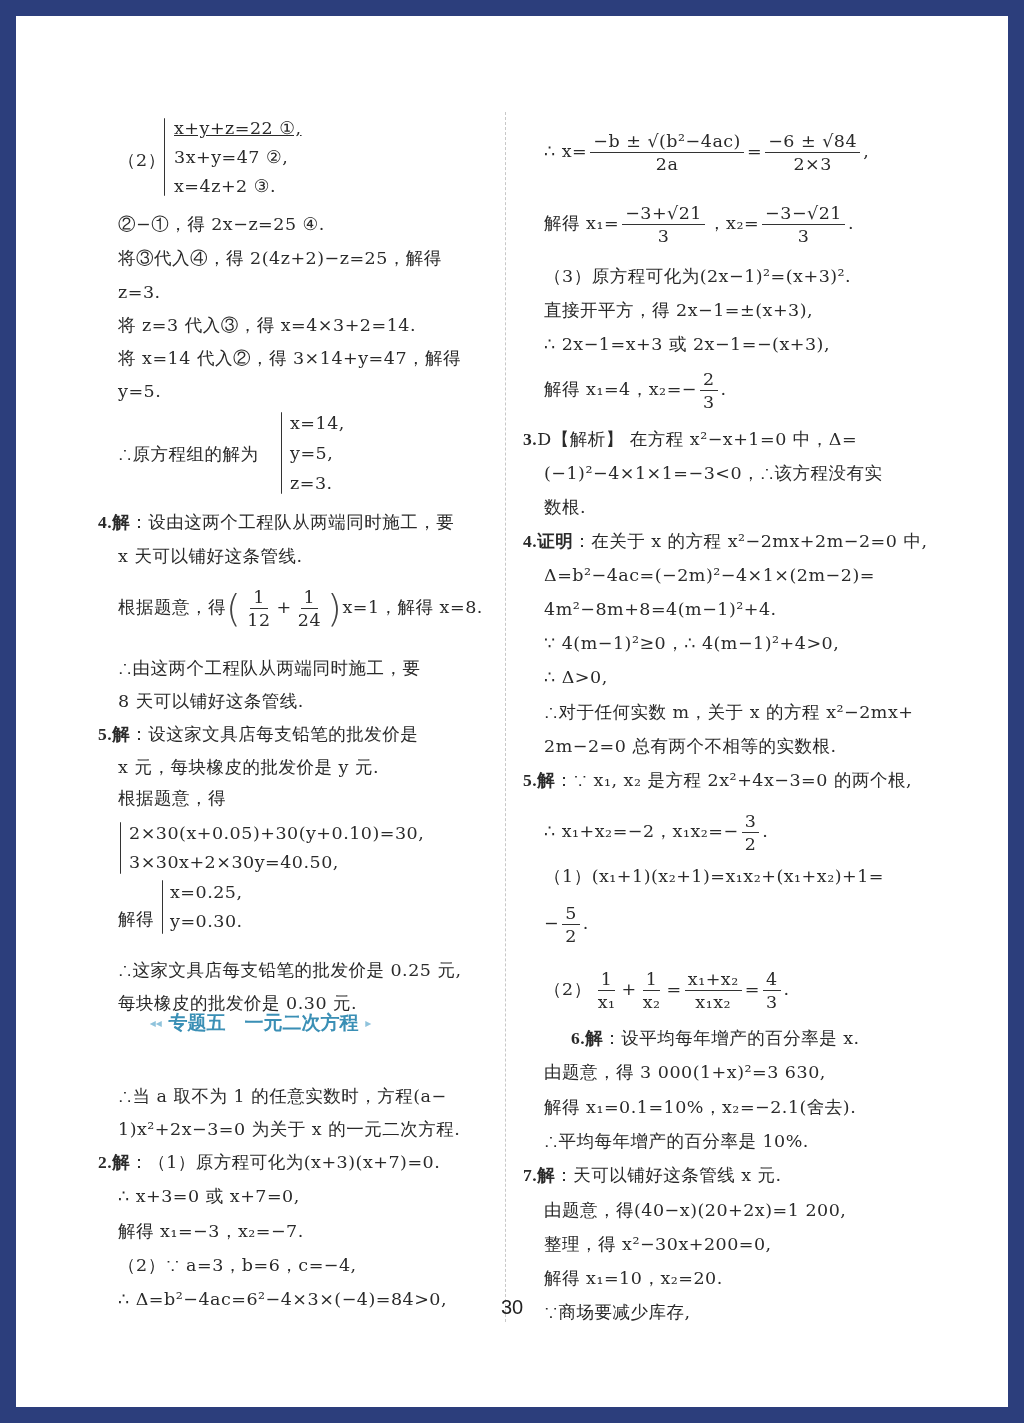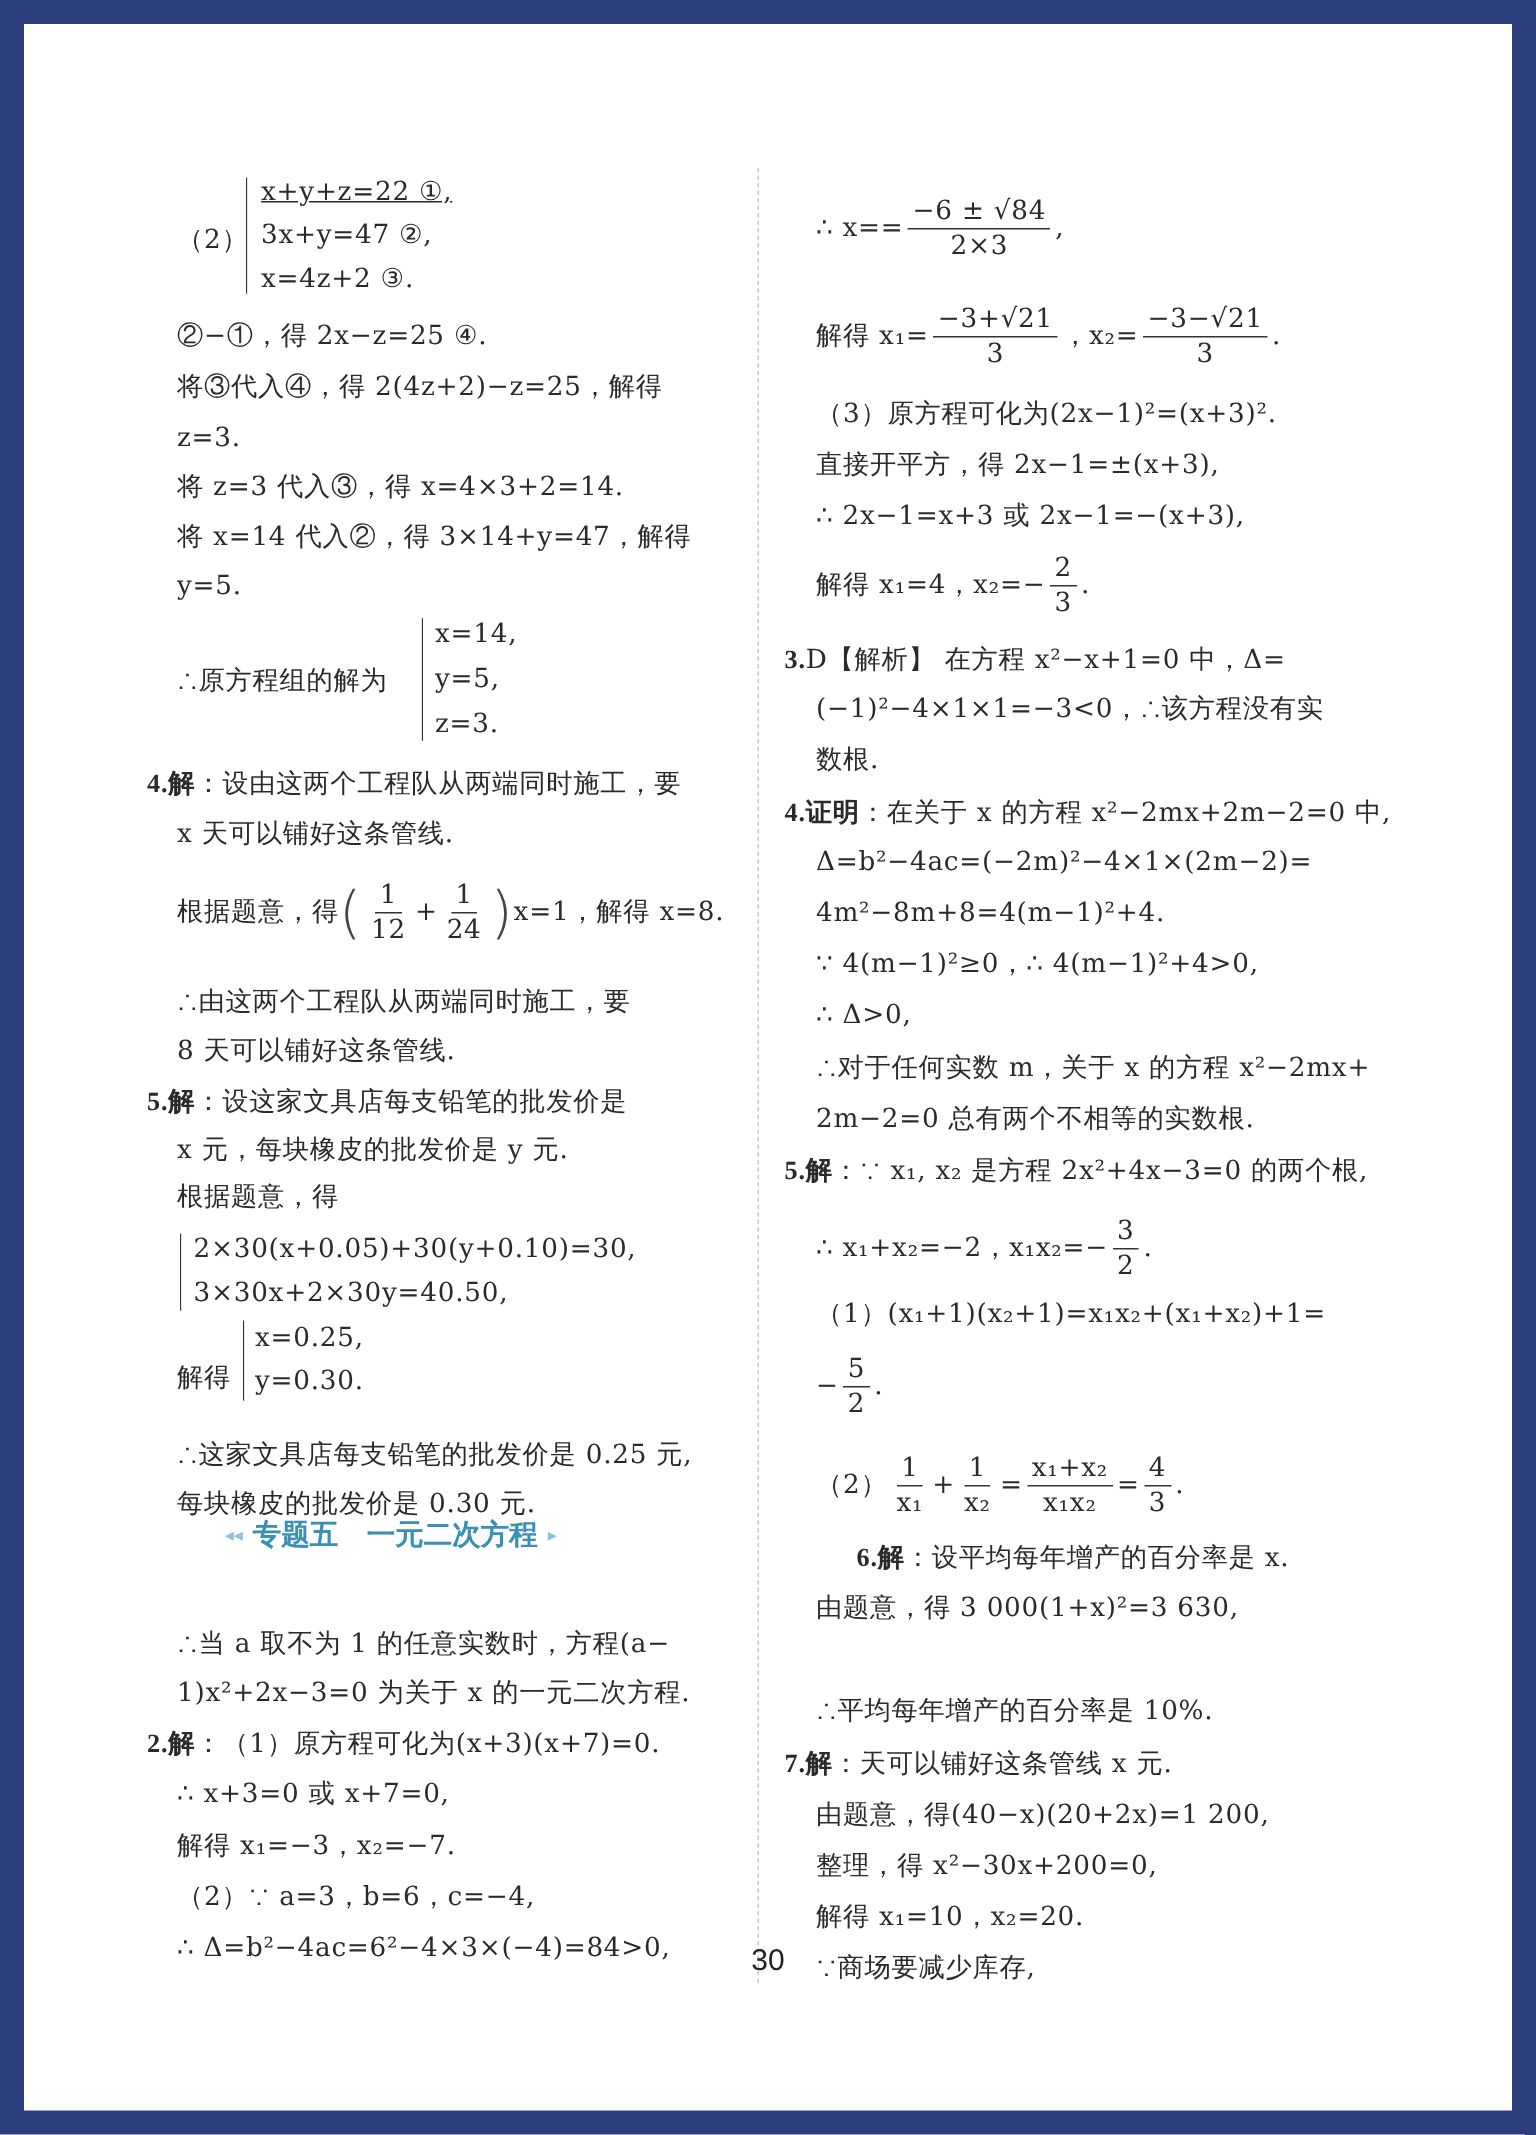--- a/index.html
+++ b/index.html
@@ -86,21 +86,24 @@
 
   <div class="ln" style="left:82px;top:1134px;">
     <span class="num">2.</span><span class="b">解</span><span>：（1）原方程可化为(x+3)(x+7)=0.</span>
   </div>
   <div class="ln" style="left:102px;top:1168px;">∴ x+3=0 或 x+7=0,</div>
   <div class="ln" style="left:102px;top:1203px;">解得 x₁=−3，x₂=−7.</div>
   <div class="ln" style="left:102px;top:1237px;">（2）∵ a=3，b=6，c=−4,</div>
   <div class="ln" style="left:102px;top:1271px;">∴ Δ=b²−4ac=6²−4×3×(−4)=84&gt;0,</div>
 
   <div class="ln" style="left:528px;top:114px;">
-    <span>∴ x=</span>=<span class="frac">
+    <span>∴ x=</span><span class="frac">
+        <span class="n">−b ± √(b²−4ac)</span>
+        <span class="d">2a</span>
+      </span>=<span class="frac">
         <span class="n">−6 ± √84</span>
         <span class="d">2×3</span>
       </span><span>,</span>
   </div>
   <div class="ln" style="left:528px;top:186px;">
     <span>解得 x₁=</span><span class="frac">
         <span class="n">−3+√21</span>
         <span class="d">3</span>
       </span><span>，x₂=</span><span class="frac">
         <span class="n">−3−√21</span>
@@ -162,20 +165,21 @@
       </span><span>=</span><span class="frac">
         <span class="n">4</span>
         <span class="d">3</span>
       </span><span>.</span>
   </div>
 
   <div class="ln" style="left:507px;top:1010px;margin-left:48px;">
     <span class="num">6.</span><span class="b">解</span><span>：设平均每年增产的百分率是 x.</span>
   </div>
   <div class="ln" style="left:528px;top:1044px;">由题意，得 3 000(1+x)²=3 630,</div>
+  <div class="ln" style="left:528px;top:1079px;">解得 x₁=0.1=10%，x₂=−2.1(舍去).</div>
   <div class="ln" style="left:528px;top:1113px;">∴平均每年增产的百分率是 10%.</div>
 
   <div class="ln" style="left:507px;top:1147px;">
     <span class="num">7.</span><span class="b">解</span><span>：天可以铺好这条管线 x 元.</span>
   </div>
   <div class="ln" style="left:528px;top:1182px;">由题意，得(40−x)(20+2x)=1 200,</div>
   <div class="ln" style="left:528px;top:1216px;">整理，得 x²−30x+200=0,</div>
   <div class="ln" style="left:528px;top:1250px;">解得 x₁=10，x₂=20.</div>
   <div class="ln" style="left:528px;top:1284px;">∵商场要减少库存,</div>
 

